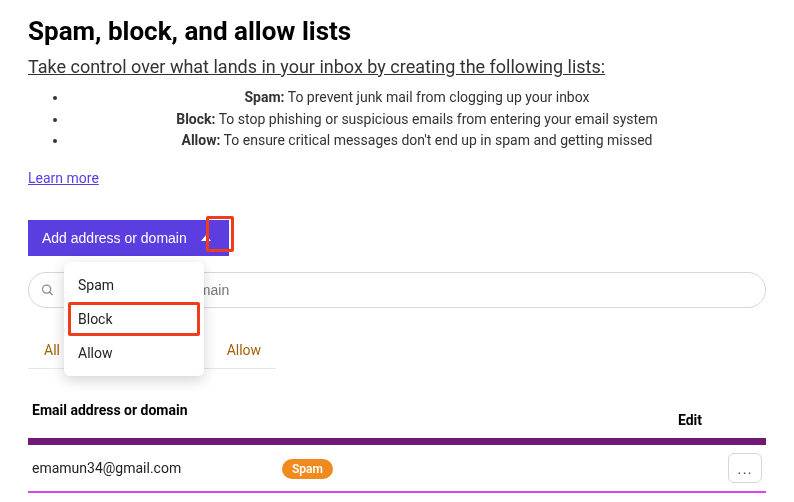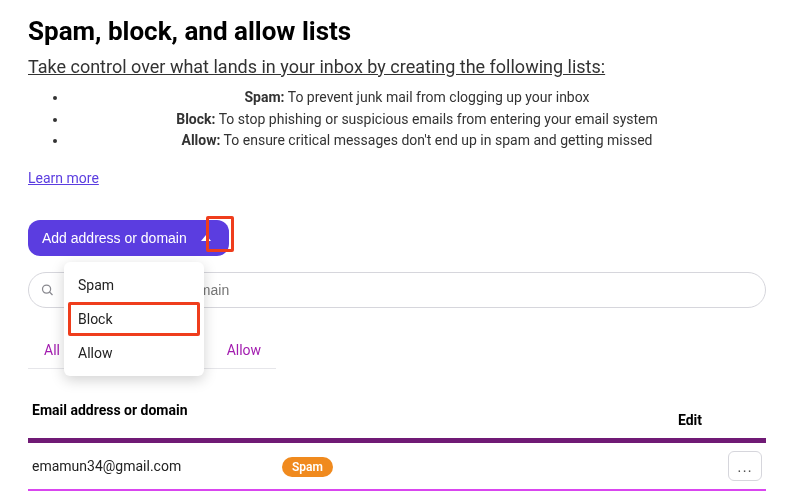--- a/index.html
+++ b/index.html
@@ -45,21 +45,21 @@
       text-decoration: underline;
       display: inline-block;
       margin-bottom: 34px;
     }
     .add-row { position: relative; margin-bottom: 16px; }
     .add-btn {
       display: inline-flex;
       align-items: center;
       background: #5b3de0;
       color: #fff;
-      border-radius: 12px;
+      border-radius: 0;
       height: 36px;
       font-size: 14px;
       font-weight: 500;
       border: none;
       padding: 0 14px;
       cursor: pointer;
       position: relative;
     }
     .add-btn .caret-wrap {
       display: inline-flex;
@@ -136,21 +136,21 @@
     .tabs {
       display: flex;
       gap: 0;
       border-bottom: 1px solid #e6e6ea;
       margin-bottom: 22px;
       width: 248px;
     }
     .tab {
       font-size: 14px;
       padding: 6px 16px 10px 16px;
-      color: #a21caf;
+      color: #a16207;
       cursor: pointer;
       position: relative;
     }
     .tab.active {
       color: #000;
       font-weight: 700;
     }
     .tab.active::after {
       content: "";
       position: absolute;
@@ -163,21 +163,21 @@
       display: grid;
       grid-template-columns: 250px 1fr 60px;
       align-items: center;
       padding: 0 4px;
     }
     .table-head {
       font-size: 14px;
       font-weight: 700;
       color: #000;
       padding-bottom: 10px;
-      border-bottom: 5px solid #701a75;
+      border-bottom: 7px solid #701a75;
     }
     .table-head .col-edit { text-align: right; margin-top: 21px; }
     .table-row {
       height: 48px;
       border-bottom: 2px solid #d946ef;
     }
     .table-row .cell-email {
       font-size: 14px;
       color: #222;
     }

